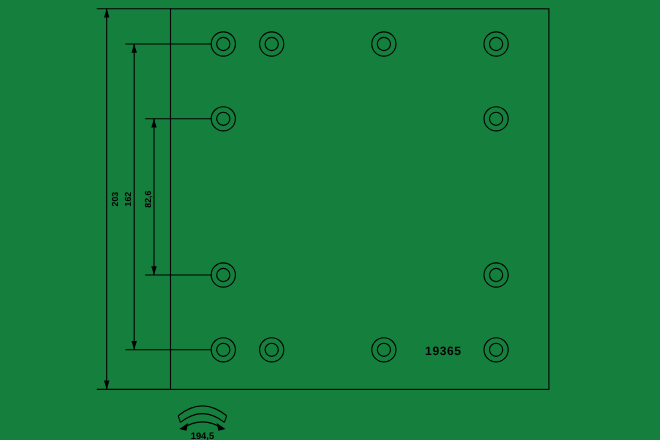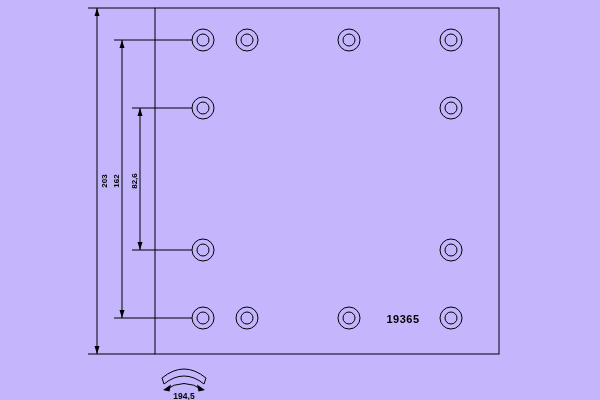--- a/index.html
+++ b/index.html
@@ -1,16 +1,16 @@
 <!DOCTYPE html>
 <html><head>
 <meta charset="utf-8">
 <style>
   html,body{margin:0;padding:0;background:#ffffff;}
-  .stage{position:relative;width:600px;height:400px;background:#c4b5fd;overflow:hidden;
+  .stage{position:relative;width:600px;height:400px;background:#15803d;overflow:hidden;
          font-family:"Liberation Sans", sans-serif;}
   svg{position:absolute;left:0;top:0;}
   .ln{stroke:#000000;stroke-width:1;fill:none;}
   .dimtext{font-family:"Liberation Sans", sans-serif;font-size:8px;font-weight:bold;fill:#000000;}
   .arctext{font-family:"Liberation Sans", sans-serif;font-size:8.5px;font-weight:bold;fill:#000000;}
   .parttext{font-family:"Liberation Sans", sans-serif;font-size:11px;font-weight:bold;
             letter-spacing:0.5px;fill:#000000;}
 </style>
 </head>
 <body>

